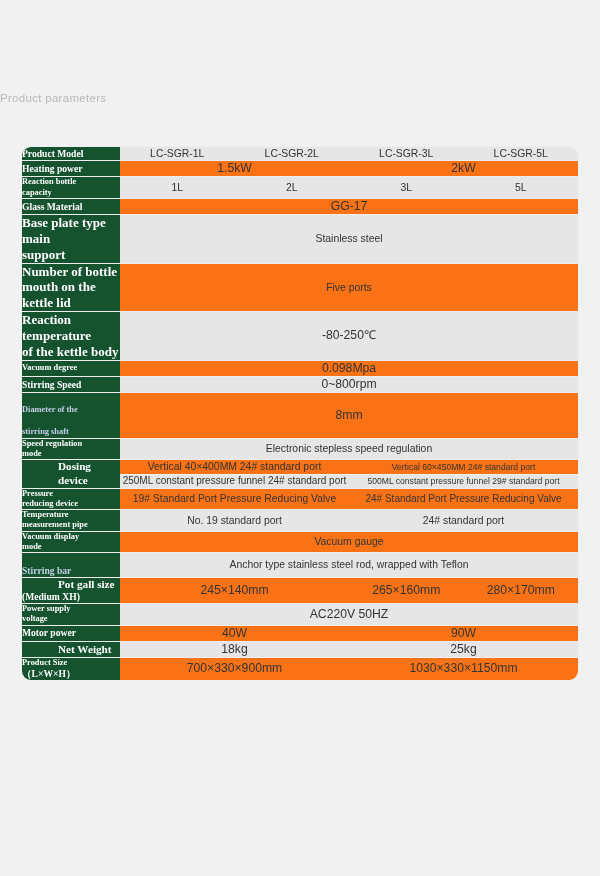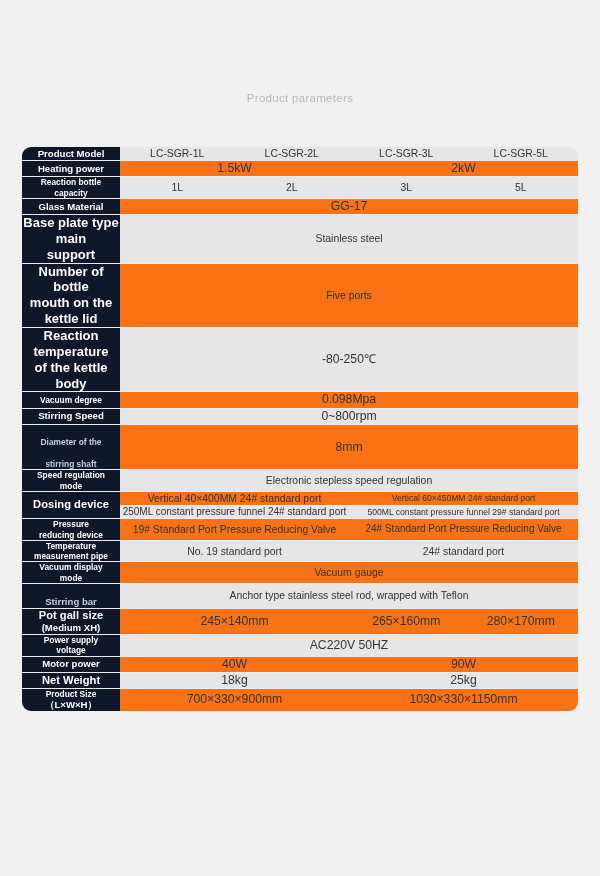--- a/index.html
+++ b/index.html
@@ -16,21 +16,21 @@
   #page {
     position: relative;
     width: 600px;
     height: 876px;
   }
   .page-title {
     position: absolute;
     top: 92px;
     left: 0;
     width: 600px;
-    text-align: center;
+    text-align: left;
     font-size: 11.5px;
     color: #b9b9b9;
     letter-spacing: 0.3px;
   }
   .table-wrap {
     position: absolute;
     left: 22px;
     top: 147px;
     width: 556px;
     border-radius: 9px;
@@ -44,30 +44,31 @@
     table-layout: fixed;
   }
   table.spec td {
     padding: 0;
     vertical-align: middle;
     border: none;
   }
   
   td.lbl {
     width: 98px;
-    background: #0f172a;
+    background: #14532d;
     color: #ffffff;
-    text-align: center;
+    text-align: left;
     line-height: 1.22;
     padding: 3px 4px;
+    font-family: Liberation Serif, serif;
   }
   td.lbl .t-xs { font-size: 13px; font-weight: bold; display:block; }
   td.lbl .t-s  { font-size: 8.4px; font-weight: bold; display:block; }
   td.lbl .t-m  { font-size: 9.6px; font-weight: bold; display:block; }
-  td.lbl .t-l  { font-size: 11.2px; font-weight: bold; display:block; }
+  td.lbl .t-l  { font-size: 11.2px; font-weight: bold; display:block;margin-left:36px; }
   td.lbl .t-dim { color: #c3cee8; margin-top: 12px; }
 
   td.val {
     text-align: center;
     color: #333333;
     padding: 5px 4px;
     line-height: 1.25;
   }
   .bg-a { background: #e6e6e6; }
   .bg-b { background: #f97316; }

